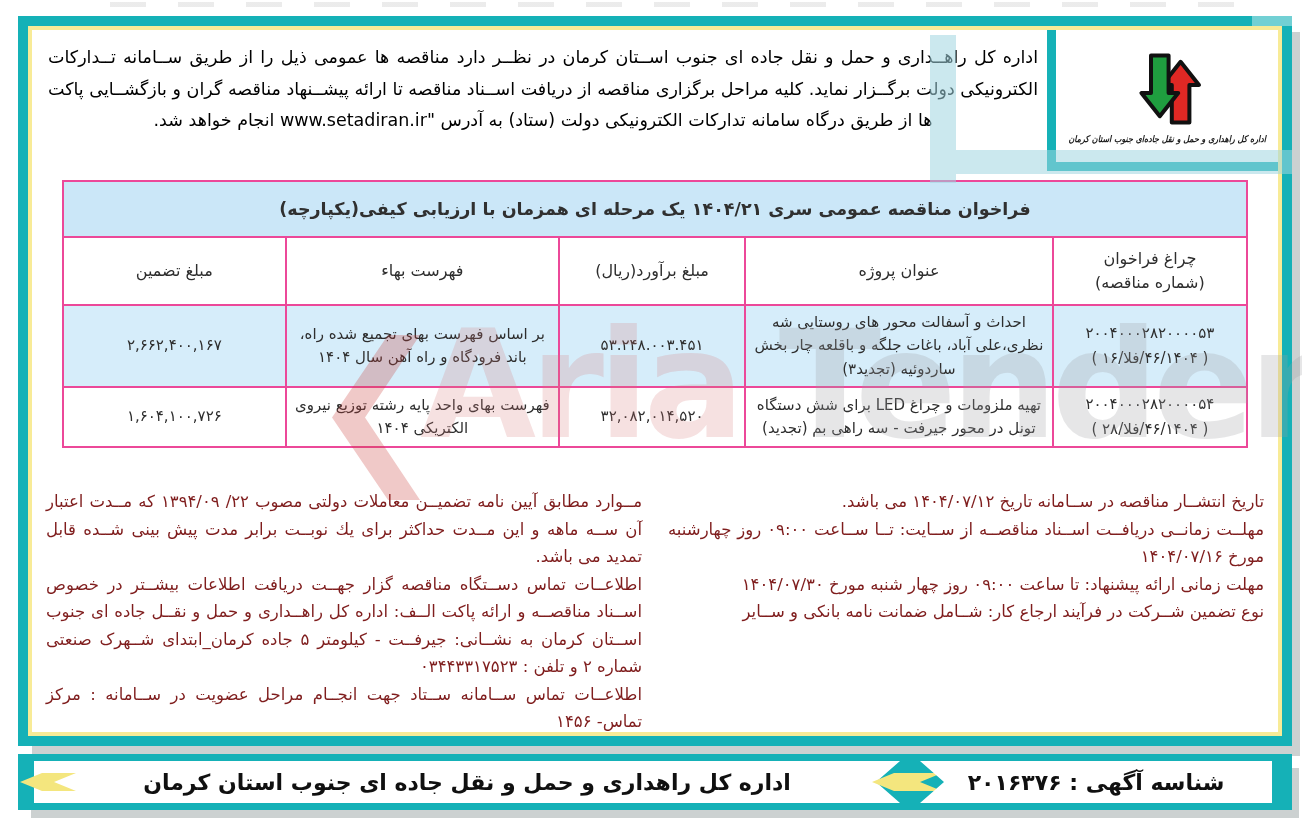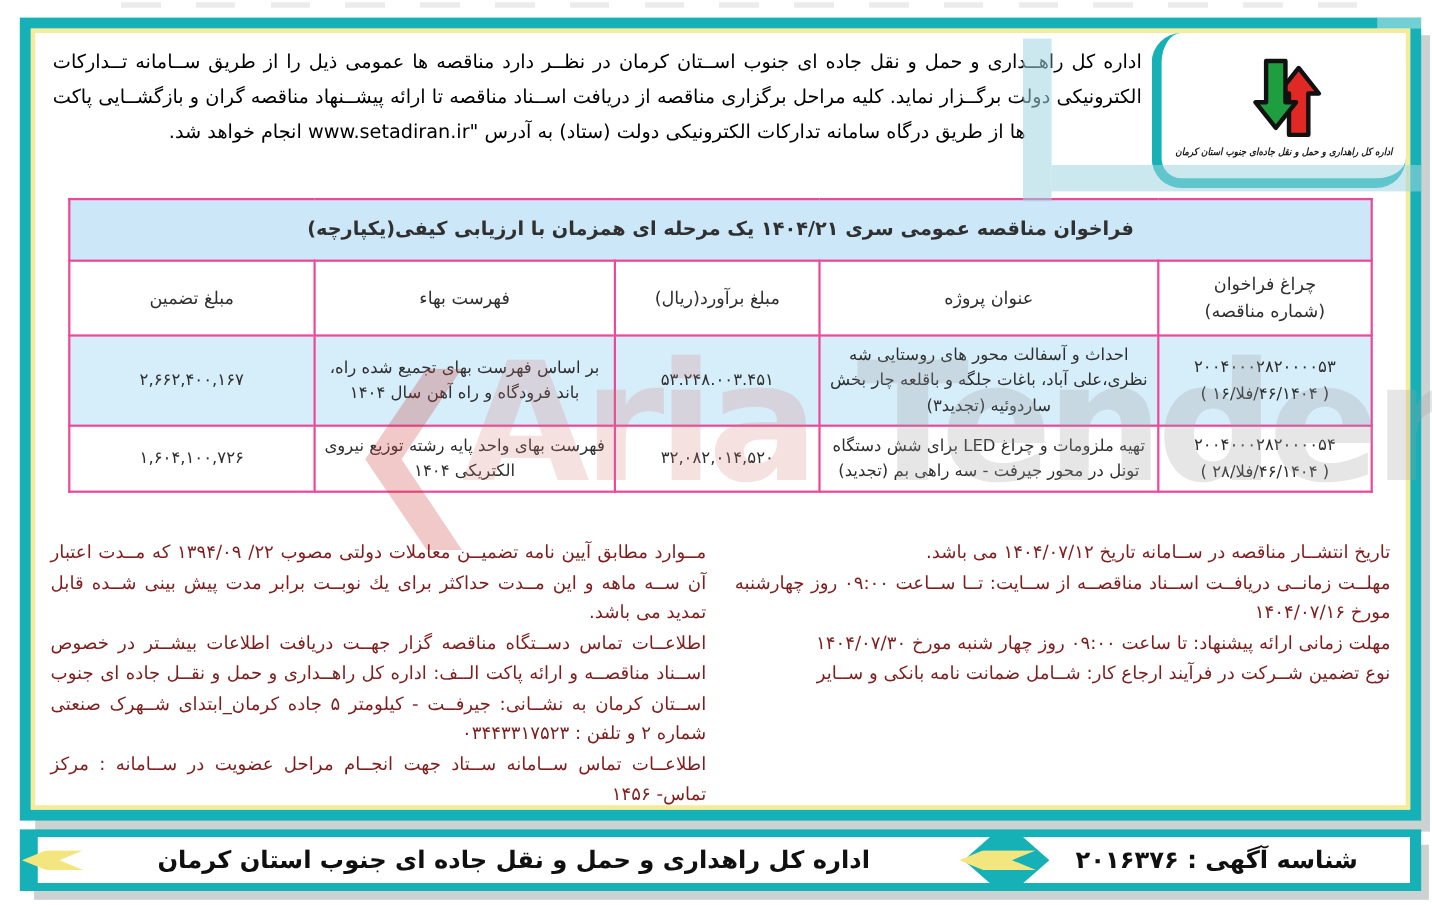--- a/index.html
+++ b/index.html
@@ -12,21 +12,21 @@
         box-shadow:11px 13px 0 -3px #ccd1d1;}
   .frame-inner{position:absolute;left:10px;top:10px;right:10px;bottom:10px;
         border:4px solid #f8eb97;background:#fff;}
   
   .band-v{position:absolute;left:912px;top:19px;width:26px;height:148px;background:rgba(160,214,224,.55);z-index:7;}
   .band-h{position:absolute;left:938px;top:134px;width:336px;height:24px;background:rgba(160,214,224,.55);z-index:7;}
   .band-top{position:absolute;left:1234px;top:0;width:42px;height:10px;background:rgba(255,255,255,.4);z-index:8;}
   
   .logo-box{position:absolute;top:0;right:0;width:222px;height:132px;background:#fff;
         border-left:9px solid #15b1b7;border-bottom:9px solid #15b1b7;z-index:4;
-        display:flex;flex-direction:column;align-items:center;justify-content:center;gap:5px;border-radius:27px;}
+        display:flex;flex-direction:column;align-items:center;justify-content:center;gap:5px;}
   .logo-caption{font-size:9px;font-weight:bold;color:#1b1b1b;white-space:nowrap;
         transform:scaleX(.88);direction:rtl;font-style:italic;}
   
   .header-text{position:absolute;top:12px;right:240px;left:16px;direction:rtl;text-align:justify;
         text-align-last:center;font-size:17.5px;line-height:31.5px;color:#000000;z-index:2;}
   
   .tbl-wrap{position:absolute;top:150px;left:30px;right:30px;z-index:2;}
   table.tender{width:100%;border-collapse:collapse;direction:rtl;table-layout:fixed;
         font-size:15px;color:#2e2e2e;}
   .tender th,.tender td{border:2px solid #ec4899;text-align:center;vertical-align:middle;padding:5px 8px;}
@@ -46,21 +46,21 @@
   .wm{position:absolute;left:320px;top:310px;z-index:30;pointer-events:none;display:flex;align-items:flex-start;}
   .wm-chevron{width:100px;height:165px;margin-top:25px;background:rgba(201,62,58,.28);
         clip-path:polygon(68% 0,100% 0,45% 50%,100% 100%,68% 100%,12% 50%);}
   .wm-text{font-size:150px;font-weight:bold;letter-spacing:-6px;line-height:1;white-space:nowrap;}
   .wm-text .wa{color:rgba(214,118,120,.22);}
   .wm-text .wb{color:rgba(158,158,164,.26);margin-left:40px;}
   
   .footer{position:absolute;left:18px;top:754px;width:1274px;height:56px;background:#15b1b7;
         box-shadow:10px 11px 0 -3px #ccd1d1;z-index:3;}
   .ribbon{position:absolute;top:7px;height:42px;background:#fff;display:flex;align-items:center;justify-content:center;}
-  .ribbon-right{right:10px;width:352px;clip-path:polygon(0 0,100% 0,100% 100%,0 100%,24px 50%);justify-content:center;}
+  .ribbon-right{right:20px;width:352px;clip-path:polygon(0 0,100% 0,100% 100%,0 100%,24px 50%);justify-content:center;}
   .ribbon-left{left:16px;width:866px;clip-path:polygon(0 0,100% 0,calc(100% - 24px) 50%,100% 100%,0 100%);}
   .ribbon span{font-size:22px;font-weight:bold;color:#101010;direction:rtl;white-space:nowrap;}
   .arrow{position:absolute;top:19px;height:18px;background:#f4e67e;
         clip-path:polygon(100% 0,22px 0,0 50%,22px 100%,100% 100%,calc(100% - 22px) 50%);}
   .arrow-mid{right:350px;width:70px;}
   .arrow-left{left:2px;width:56px;}
 </style>
 </head>
 <body>
 

